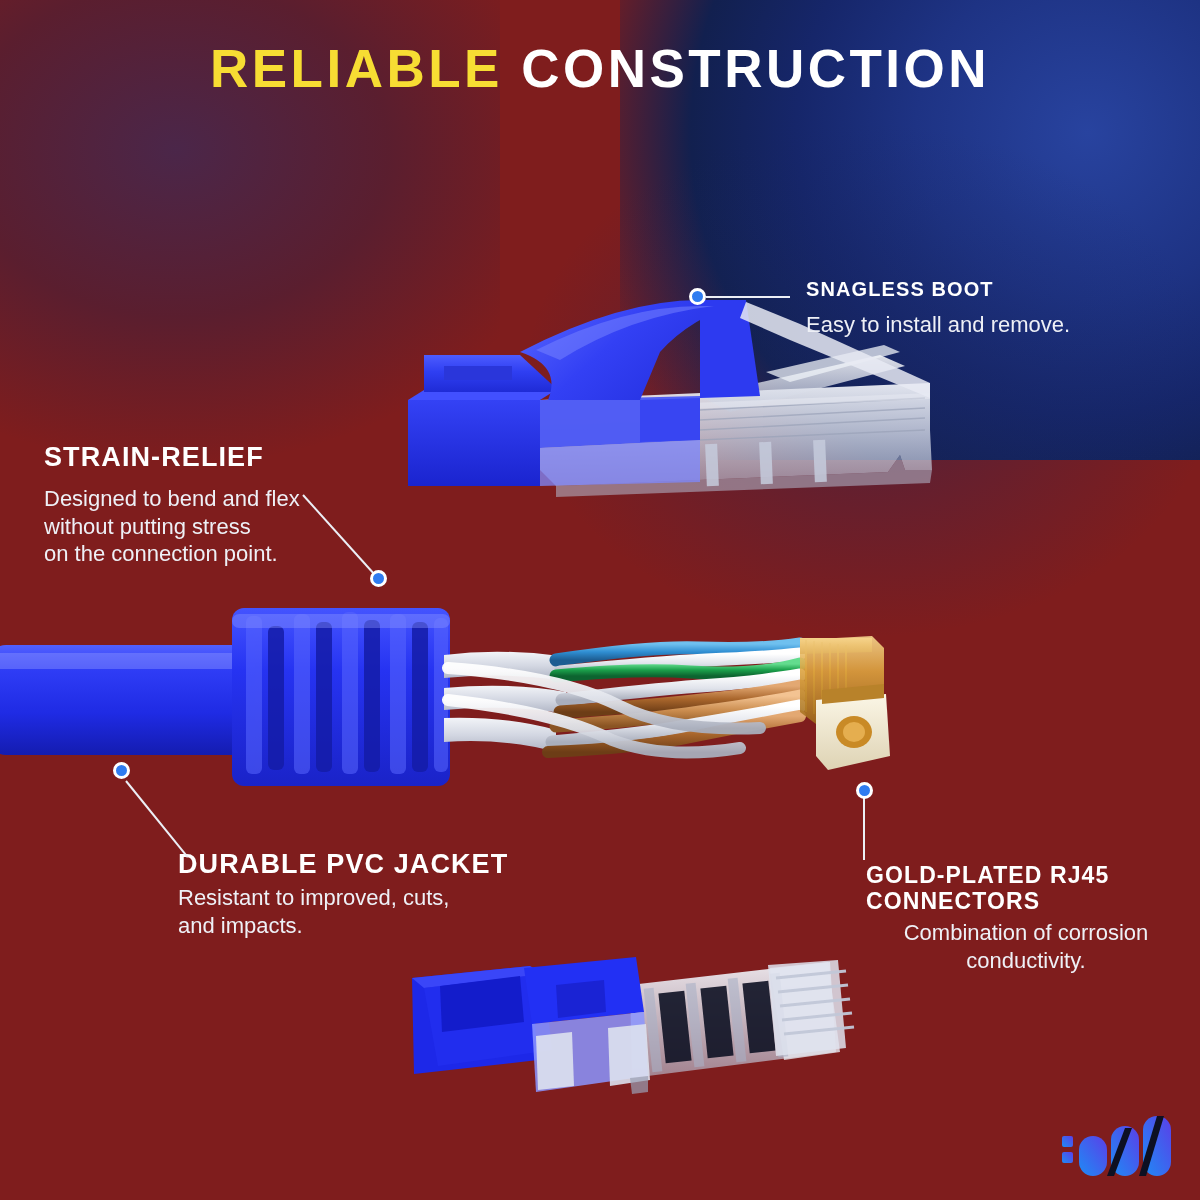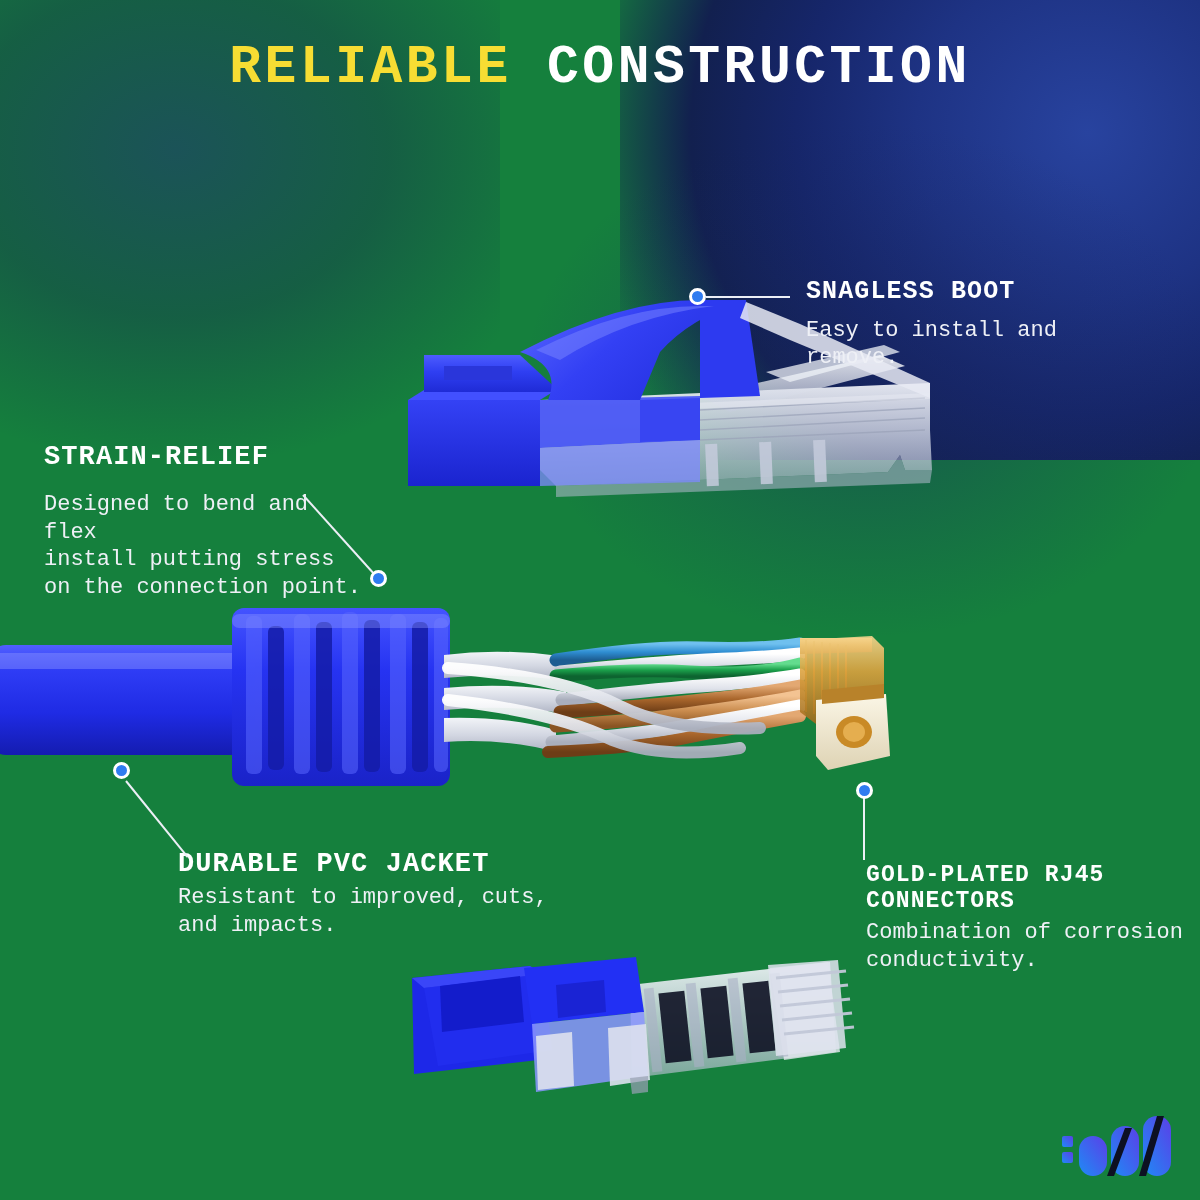--- a/index.html
+++ b/index.html
@@ -5,22 +5,22 @@
   html, body {
     margin: 0;
     padding: 0;
     background: #0c0f1f;
   }
   #page {
     position: relative;
     width: 1200px;
     height: 1200px;
     overflow: hidden;
-    background: #15803d;
-    font-family: Liberation Mono, monospace;
+    background: #7f1d1d;
+    font-family: Liberation Sans, sans-serif;
   }
   
   .glow-tr {
     position: absolute;
     left: 620px; top: -320px;
     width: 900px; height: 780px;
     background: radial-gradient(ellipse at 52% 58%,
                  #28439f 0%, #1e3384 26%, #16266a 44%,
                  #12204f 60%, rgba(13,16,34,0) 78%);
     pointer-events: none;
@@ -70,46 +70,46 @@
     color: #eef0f6;
     font-weight: 300;
     line-height: 1.26;
   }
 
   .c-snagless {
     position: absolute;
     left: 806px; top: 278px;
     width: 330px;
   }
-  .c-snagless .callout-head { font-size: 25px; }
+  .c-snagless .callout-head { font-size: 20px; }
   .c-snagless .callout-body { font-size: 22px; margin-top: 10px; }
 
   .c-strain {
     position: absolute;
     left: 44px; top: 442px;
     width: 330px;
   }
   .c-strain .callout-head { font-size: 27px; }
-  .c-strain .callout-body { font-size: 22px; margin-top: 18px; }
+  .c-strain .callout-body { font-size: 22px; margin-top: 12px; }
 
   .c-pvc {
     position: absolute;
     left: 178px; top: 843px;
     width: 390px;
   }
   .c-pvc .callout-head { font-size: 27px; margin-top: 6px; }
   .c-pvc .callout-body { font-size: 22px; margin-top: 4px; }
 
   .c-gold {
     position: absolute;
     left: 866px; top: 862px;
     width: 320px;
   }
   .c-gold .callout-head { font-size: 23px; }
-  .c-gold .callout-body { font-size: 22px; margin-top: 4px; }
+  .c-gold .callout-body { font-size: 22px; margin-top: 4px; text-align: center; }
 
   
   .marker {
     position: absolute;
     width: 17px; height: 17px;
     border-radius: 50%;
     background: #2f7cf0;
     border: 3px solid #ffffff;
     box-sizing: border-box;
     z-index: 6;
@@ -394,21 +394,21 @@
 
   <div class="c-snagless">
     <div class="callout-head">SNAGLESS BOOT</div>
     <div class="callout-body">Easy to install and remove.</div>
   </div>
 
   <div class="c-strain">
     <div class="callout-head">STRAIN-RELIEF</div>
     <div class="callout-body">
       <div>Designed to bend and flex</div>
-      <div>install putting stress</div>
+      <div>without putting stress</div>
       <div>on the connection point.</div>
     </div>
   </div>
 
   <div class="c-pvc">
     <div class="callout-head">DURABLE PVC JACKET</div>
     <div class="callout-body">
       <div>Resistant to improved, cuts,</div>
       <div>and impacts.</div>
     </div>

